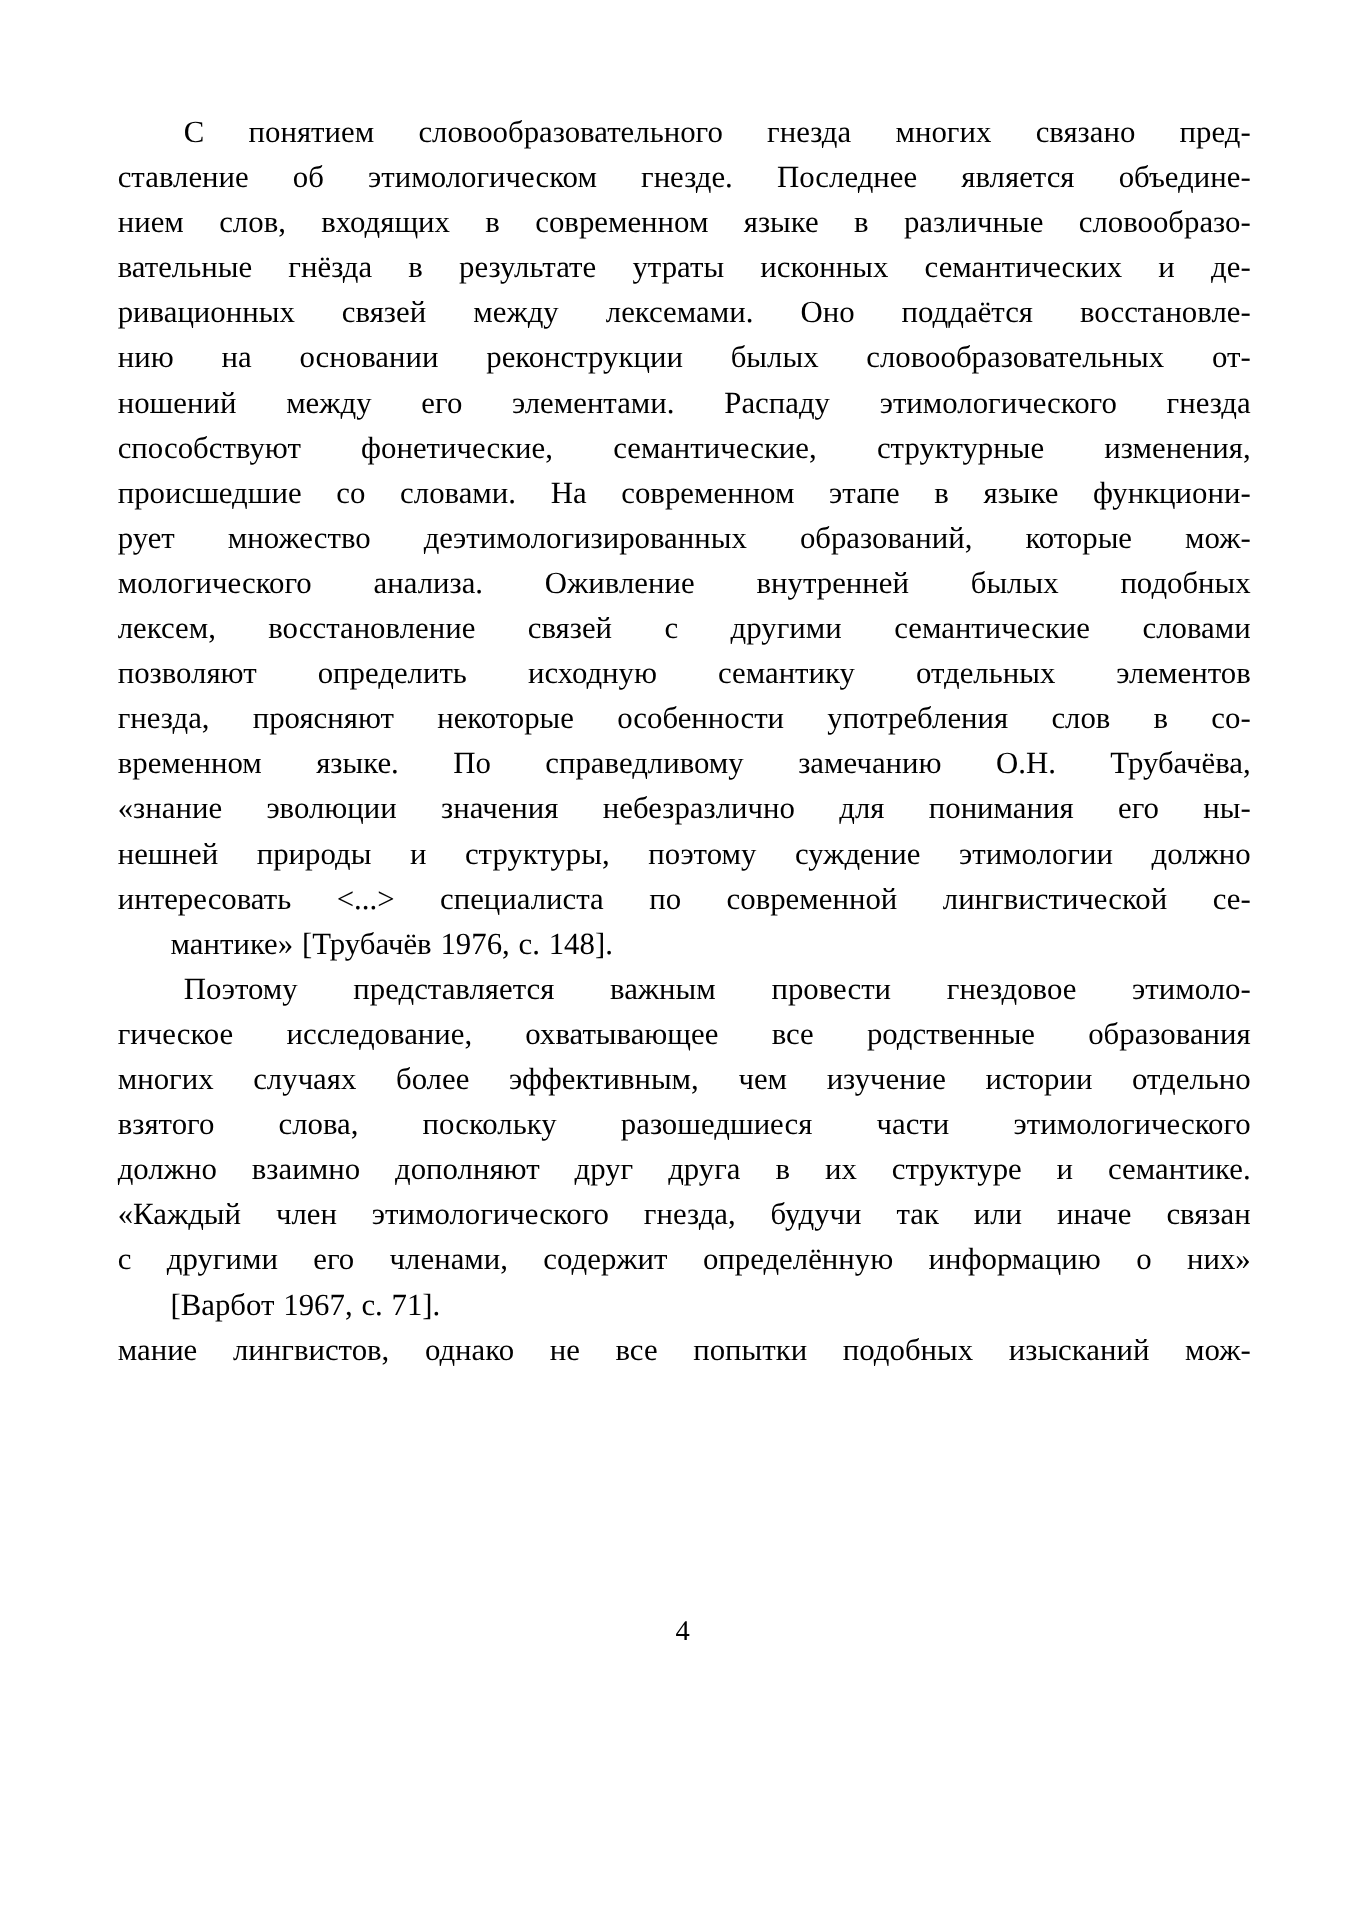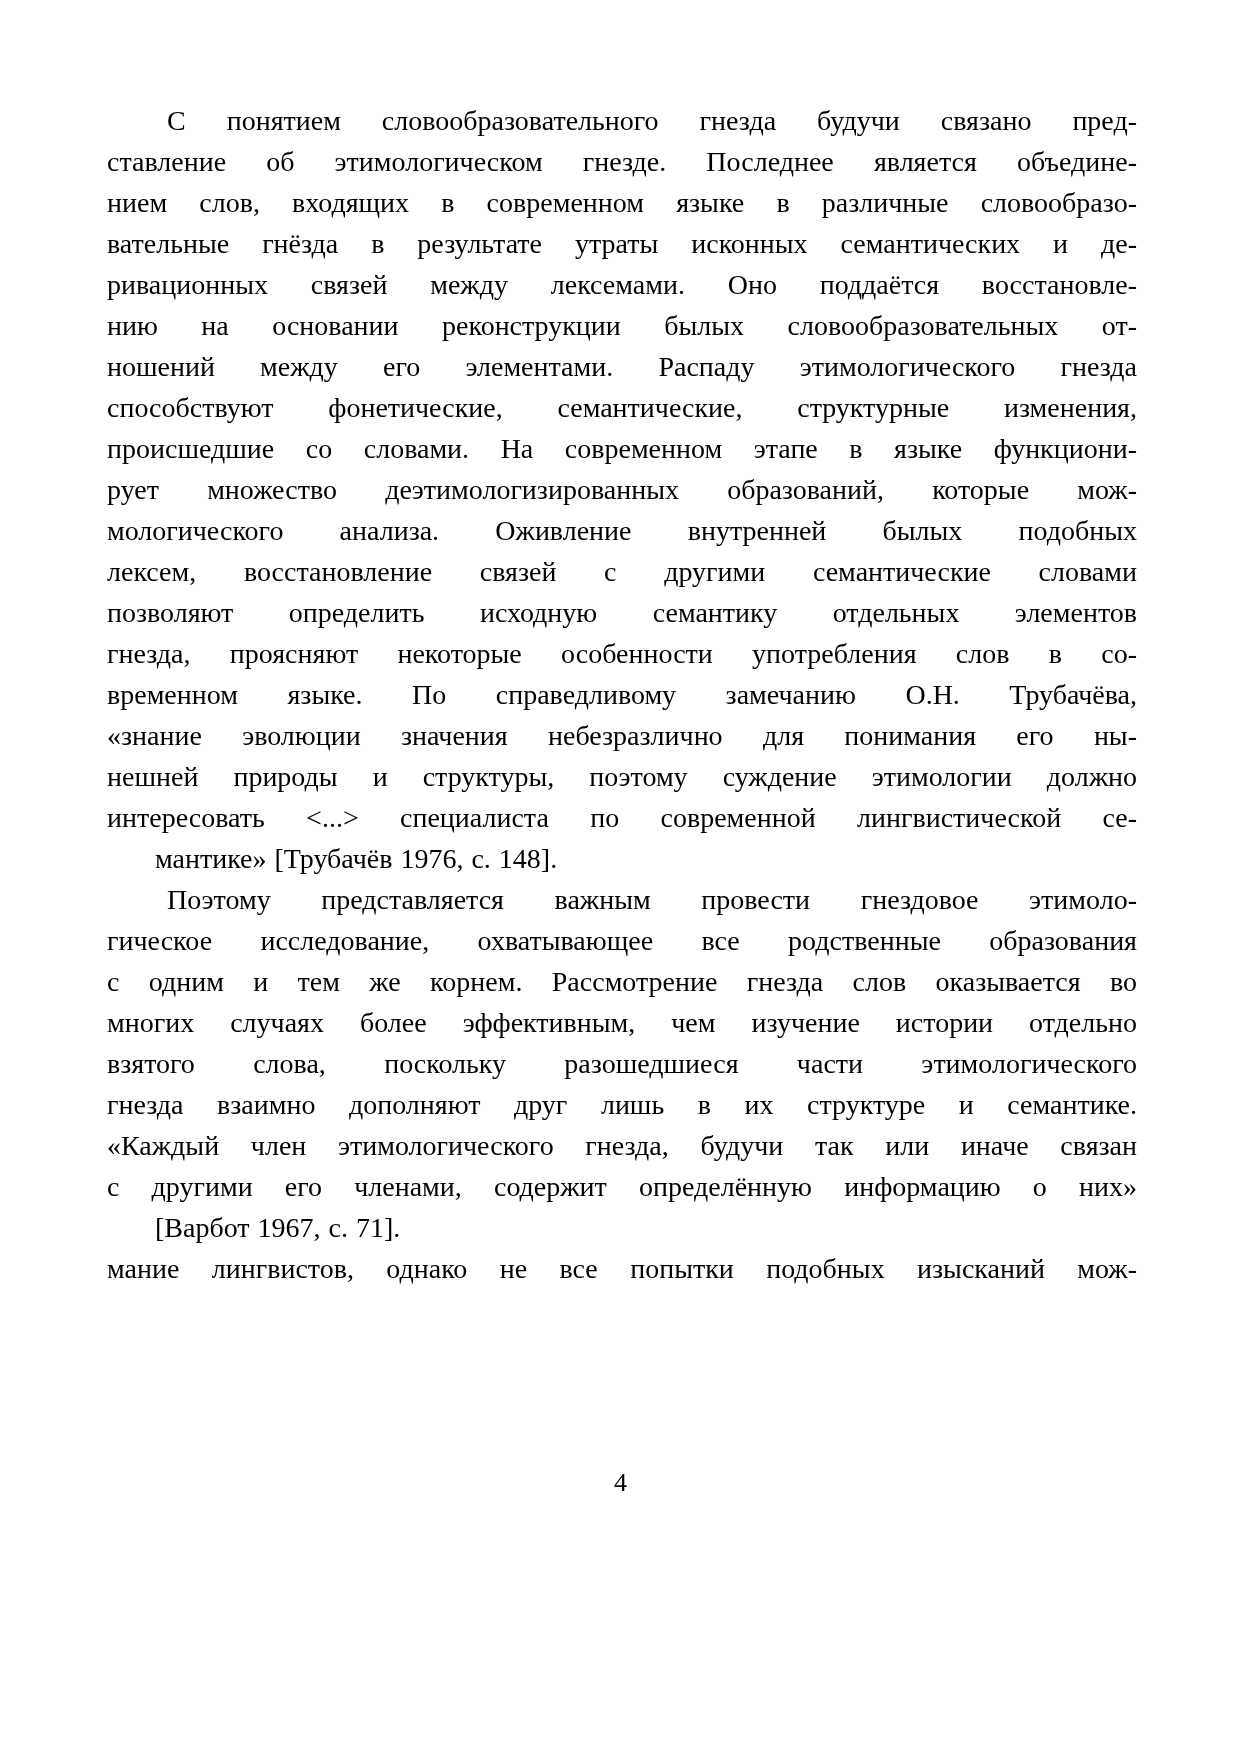--- a/index.html
+++ b/index.html
@@ -50,21 +50,21 @@
     color: #000000;
   }
 </style>
 </head>
 <body>
 
 <div class="page">
   <div class="text-block">
 
     <p class="para">
-      <span class="line first">С понятием словообразовательного гнезда будучи связано пред-</span>
+      <span class="line first">С понятием словообразовательного гнезда многих связано пред-</span>
       <span class="line">ставление об этимологическом гнезде. Последнее является объедине-</span>
       <span class="line">нием слов, входящих в современном языке в различные словообразо-</span>
       <span class="line">вательные гнёзда в результате утраты исконных семантических и де-</span>
       <span class="line">ривационных связей между лексемами. Оно поддаётся восстановле-</span>
       <span class="line">нию на основании реконструкции былых словообразовательных от-</span>
       <span class="line">ношений между его элементами. Распаду этимологического гнезда</span>
       <span class="line">способствуют фонетические, семантические, структурные изменения,</span>
       <span class="line">происшедшие со словами. На современном этапе в языке функциони-</span>
       <span class="line">рует множество деэтимологизированных образований, которые мож-</span>
       <span class="line">мологического анализа. Оживление внутренней былых подобных</span>
@@ -74,24 +74,23 @@
       <span class="line">временном языке. По справедливому замечанию О.Н. Трубачёва,</span>
       <span class="line">«знание эволюции значения небезразлично для понимания его ны-</span>
       <span class="line">нешней природы и структуры, поэтому суждение этимологии должно</span>
       <span class="line">интересовать &lt;...&gt; специалиста по современной лингвистической се-</span>
       <span class="line last">мантике» [Трубачёв 1976, с. 148].</span>
     </p>
 
     <p class="para">
       <span class="line first">Поэтому представляется важным провести гнездовое этимоло-</span>
       <span class="line">гическое исследование, охватывающее все родственные образования</span>
-      <span class="line">с одним и тем же корнем. Рассмотрение гнезда слов оказывается во</span>
       <span class="line">многих случаях более эффективным, чем изучение истории отдельно</span>
       <span class="line">взятого слова, поскольку разошедшиеся части этимологического</span>
-      <span class="line">гнезда взаимно дополняют друг лишь в их структуре и семантике.</span>
+      <span class="line">должно взаимно дополняют друг друга в их структуре и семантике.</span>
       <span class="line">«Каждый член этимологического гнезда, будучи так или иначе связан</span>
       <span class="line">с другими его членами, содержит определённую информацию о них»</span>
       <span class="line last">[Варбот 1967, с. 71].</span>
     </p>
 
     <p class="para">
       <span class="line">мание лингвистов, однако не все попытки подобных изысканий мож-</span>
     </p>
 
   </div>

